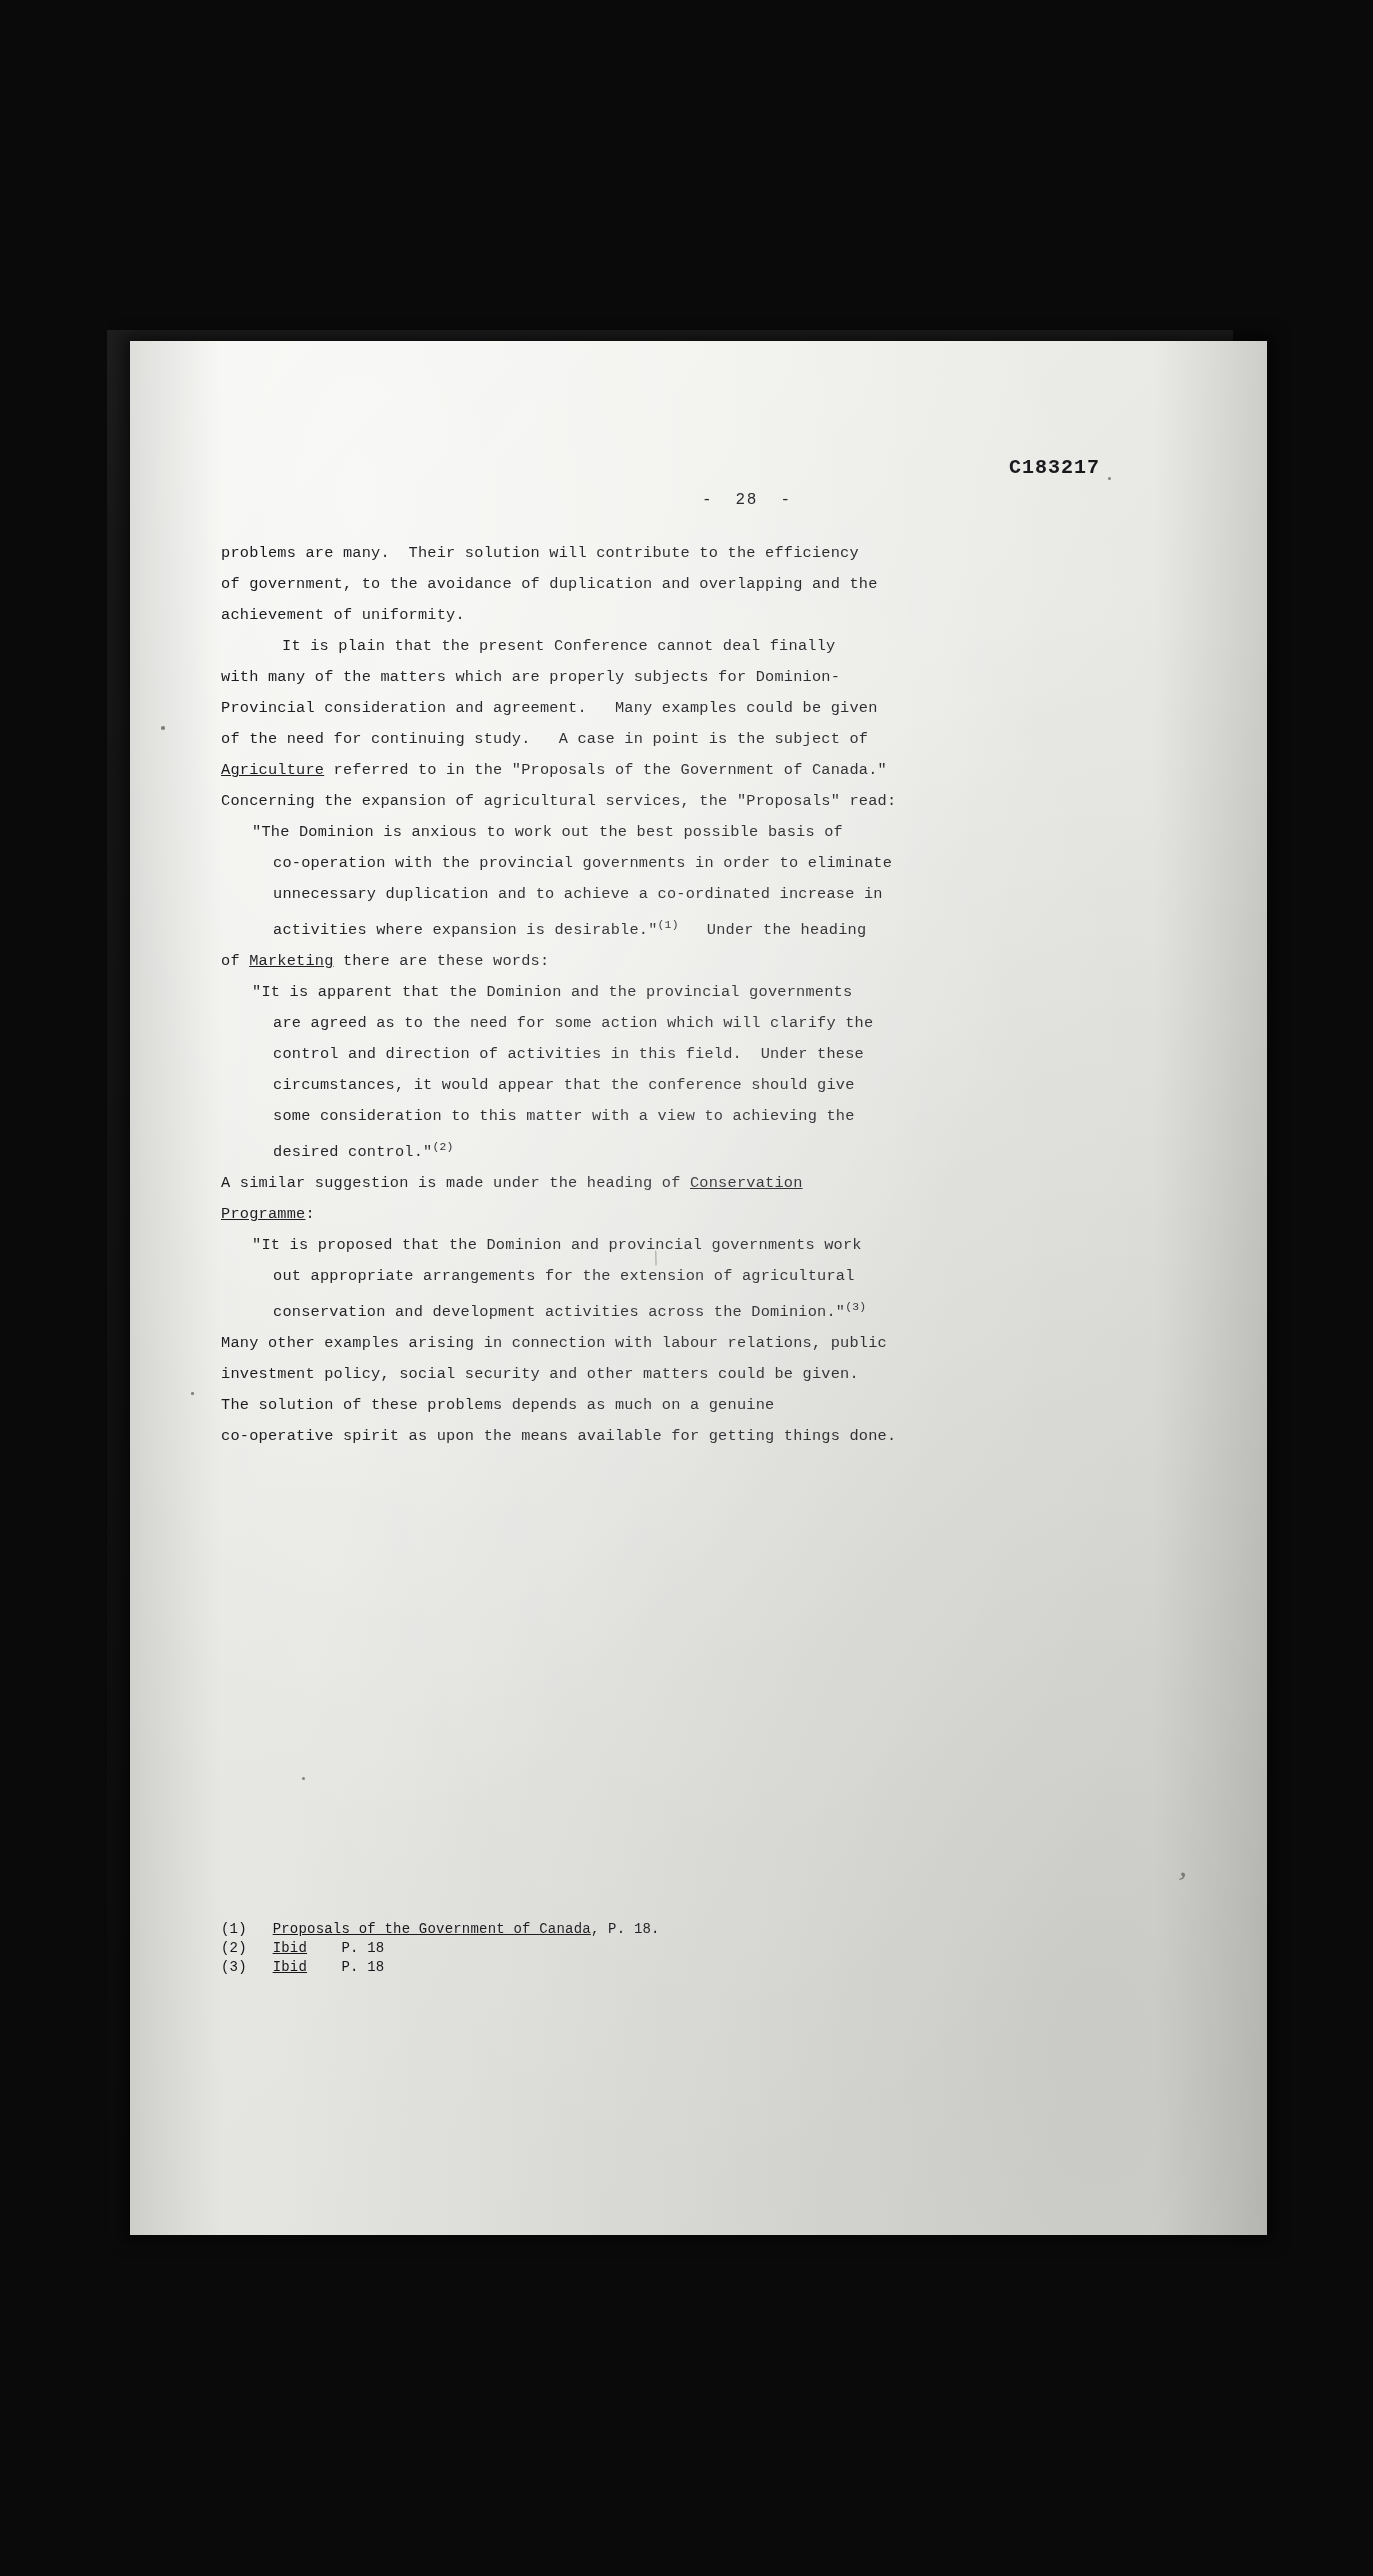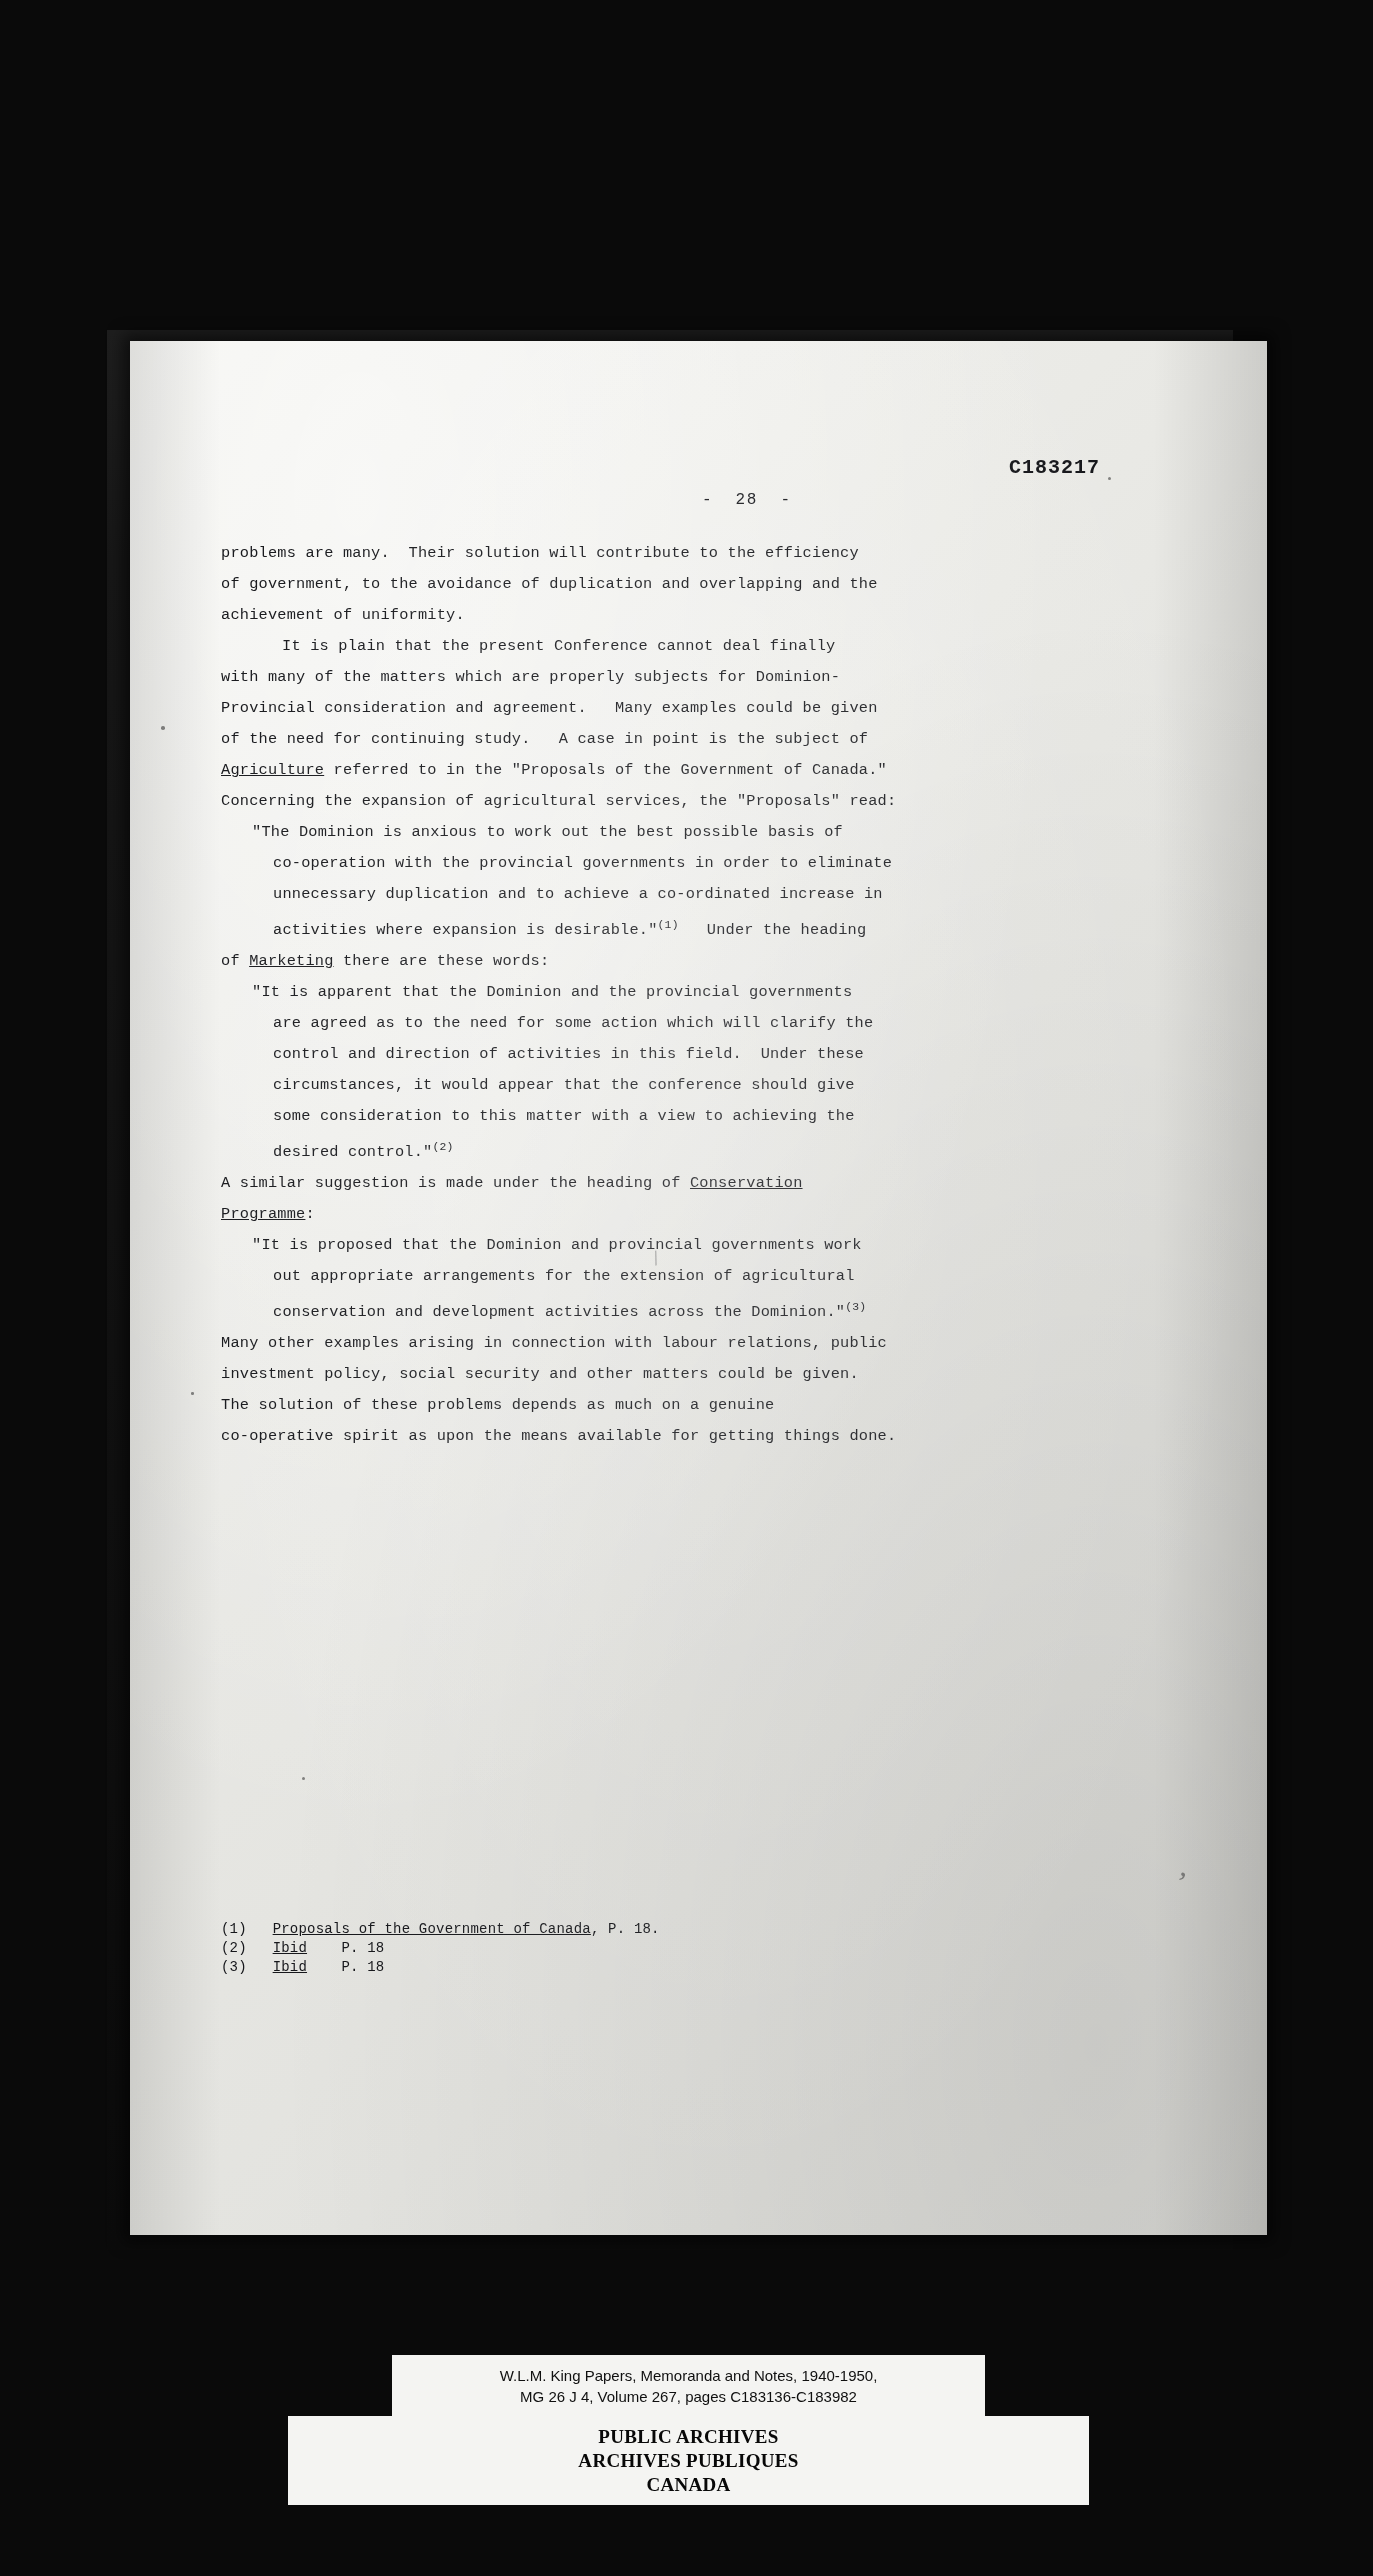--- a/index.html
+++ b/index.html
@@ -266,26 +266,15 @@
     </div>
 
     <span class="speck" style="left:31px;  top:385px;  width:3.6px;  height:3.6px;"></span>
     <span class="speck" style="left:978px; top:136px;  width:3.1px;  height:3.1px;"></span>
     <span class="speck" style="left:172px;  top:1436px; width:3.1px;  height:3.1px;"></span>
     <span class="speck" style="left:61px;  top:1051px; width:2.6px;  height:2.6px;"></span>
     <span class="hand" style="left:1046px; top:1524px; font-size:31px; transform:rotate(12deg);">’</span>
     <span class="hand" style="left:523px; top:905px; font-size:21px; transform:rotate(-20deg);">/</span>
   </div>
 
-  <div id="label-block">
-    <div id="label-top">
-      <div class="lbl-line">W.L.M. King Papers, Memoranda and Notes, 1940-1950,</div>
-      <div class="lbl-line">MG 26 J 4, Volume 267, pages C183136-C183982</div>
-    </div>
-    <div id="label-bottom">
-      <div class="lbl-strong">PUBLIC ARCHIVES</div>
-      <div class="lbl-strong">ARCHIVES PUBLIQUES</div>
-      <div class="lbl-strong">CANADA</div>
-    </div>
-  </div>
 
 </div>
 
 
 </body></html>

